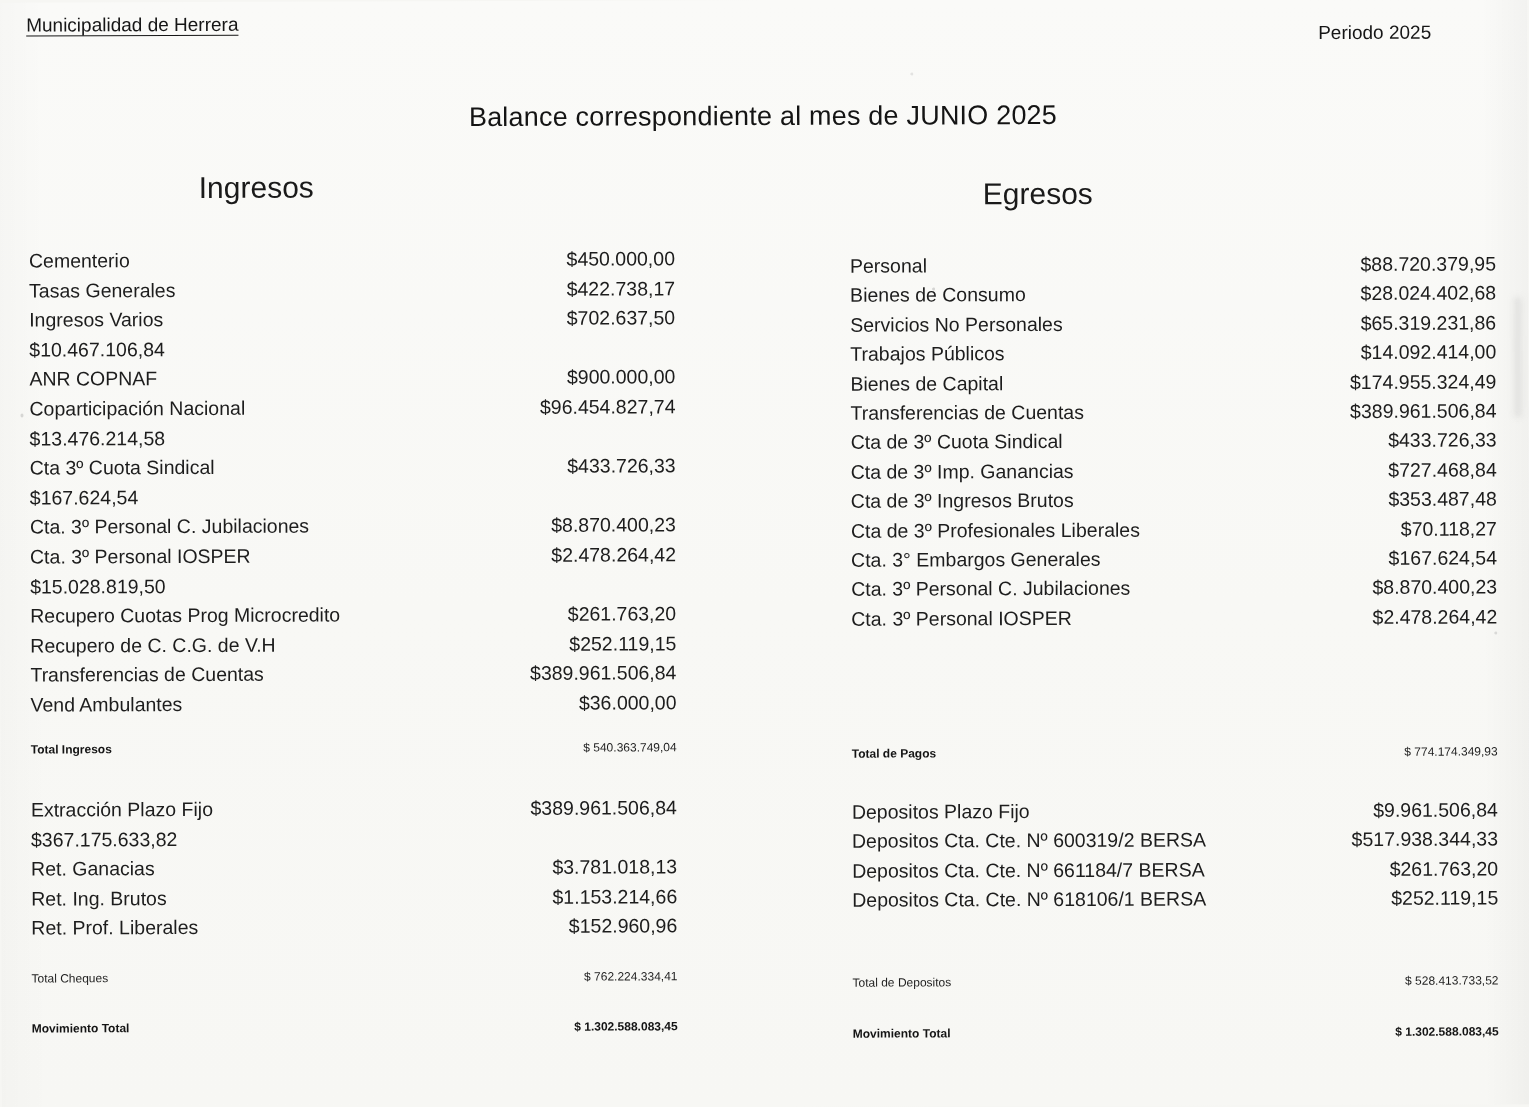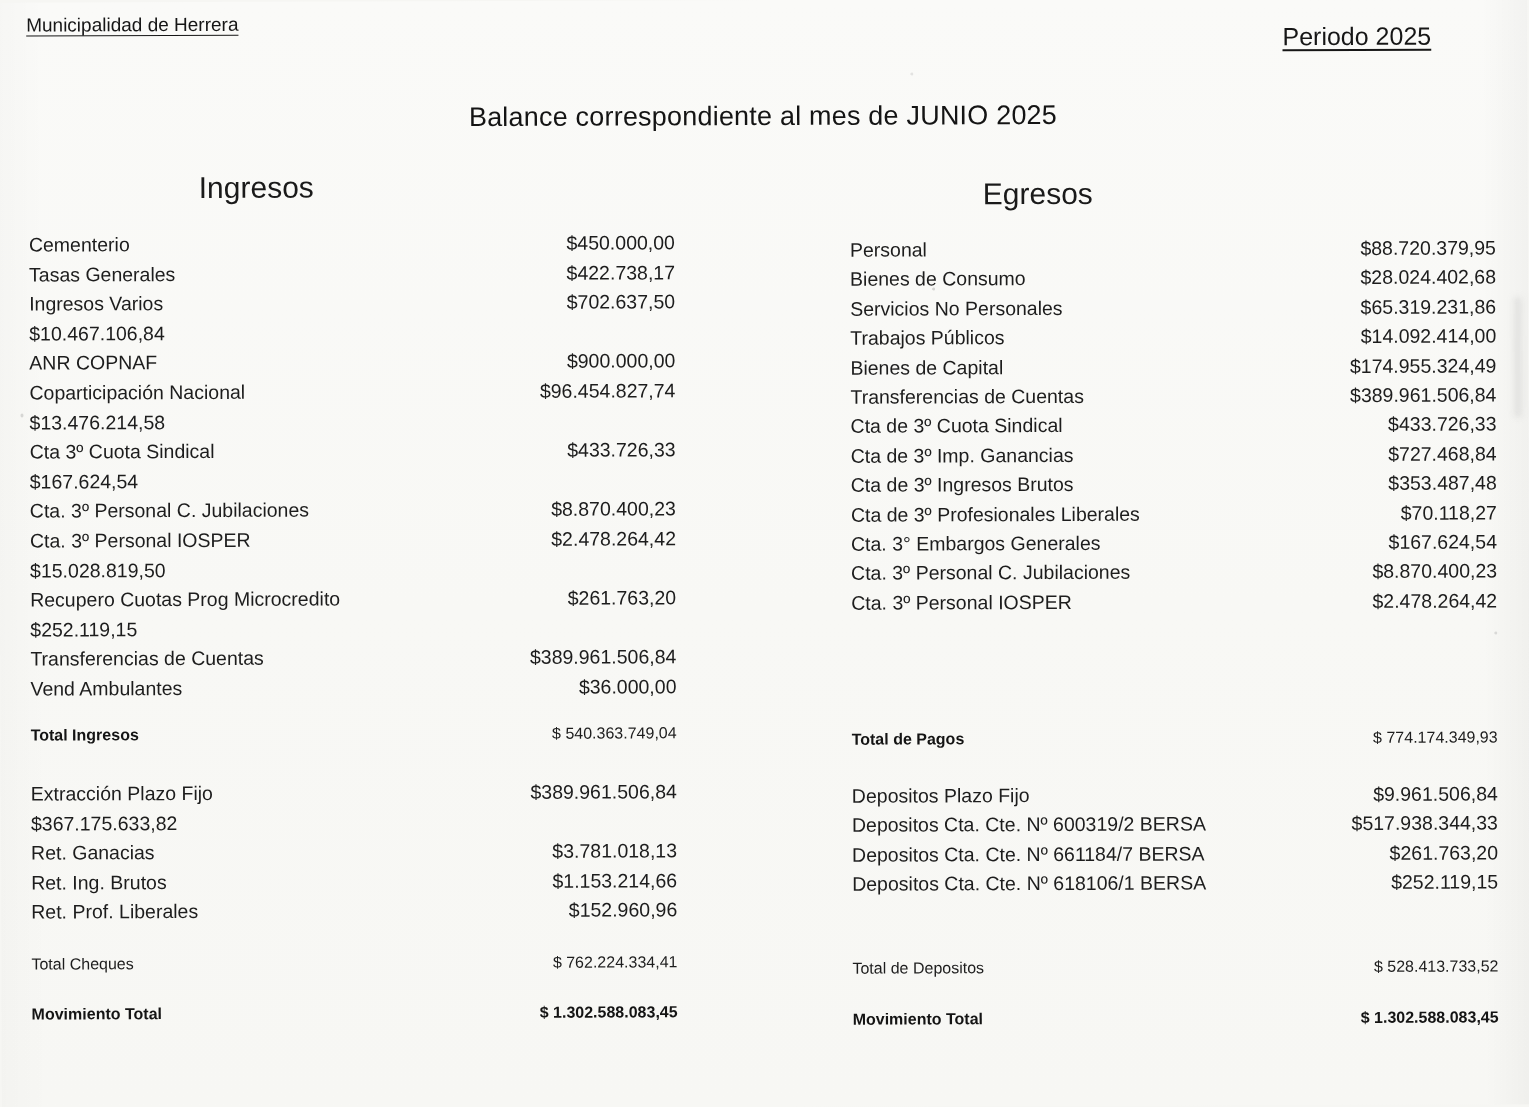--- a/index.html
+++ b/index.html
@@ -27,22 +27,21 @@
     top: 12px;
     font-size: 19px;
     text-decoration: underline;
     text-underline-offset: 4px;
     color: #161616;
   }
   .period {
     position: absolute;
     right: 96px;
     top: 24px;
-    font-size: 25px;
-    text-decoration: underline;
+    font-size: 19px;
     text-underline-offset: 4px;
     color: #161616;
   }
   .title {
     position: absolute;
     left: 0;
     top: 101px;
     width: 100%;
     text-align: center;
     font-size: 27px;
@@ -71,30 +70,30 @@
     height: 29.6px;
     line-height: 29.6px;
   }
   .block.right .row { height: 29.4px; line-height: 29.4px; }
 
   .lbl, .val {
     font-size: 19.5px;
     white-space: nowrap;
     color: #1d1d1d;
   }
-  .val { text-align: center; }
+  .val { text-align: center; margin-top: 16px; }
 
   .total-row {
     position: absolute;
     width: 646px;
     display: flex;
     justify-content: space-between;
     align-items: baseline;
   }
-  .total-row .lbl, .total-row .val { font-size: 16px; }
+  .total-row .lbl, .total-row .val { font-size: 12px; }
   .bold { font-weight: bold; color: #141414; }
 
   #ing-items       { top: 228px; }
   #ing-total       { top: 724px; left: 30px; }
   #ing-cheques     { top: 777px; }
   #ing-total-chq   { top: 953px; left: 30px; }
   #ing-mov         { top: 1003px; left: 30px; }
 
   #egr-items       { top: 236px; }
   #egr-total       { top: 731px; left: 851px; }
@@ -175,20 +174,21 @@
       <span class="val">$2.478.264,42</span>
     </div>
       <div class="row">
       <span class="val">$15.028.819,50</span>
     </div>
       <div class="row">
       <span class="lbl">Recupero Cuotas Prog Microcredito</span>
       <span class="val">$261.763,20</span>
     </div>
       <div class="row">
+      <span class="lbl">Recupero de C. C.G. de V.H</span>
       <span class="val">$252.119,15</span>
     </div>
       <div class="row">
       <span class="lbl">Transferencias de Cuentas</span>
       <span class="val">$389.961.506,84</span>
     </div>
       <div class="row">
       <span class="lbl">Vend Ambulantes</span>
       <span class="val">$36.000,00</span>
     </div>

